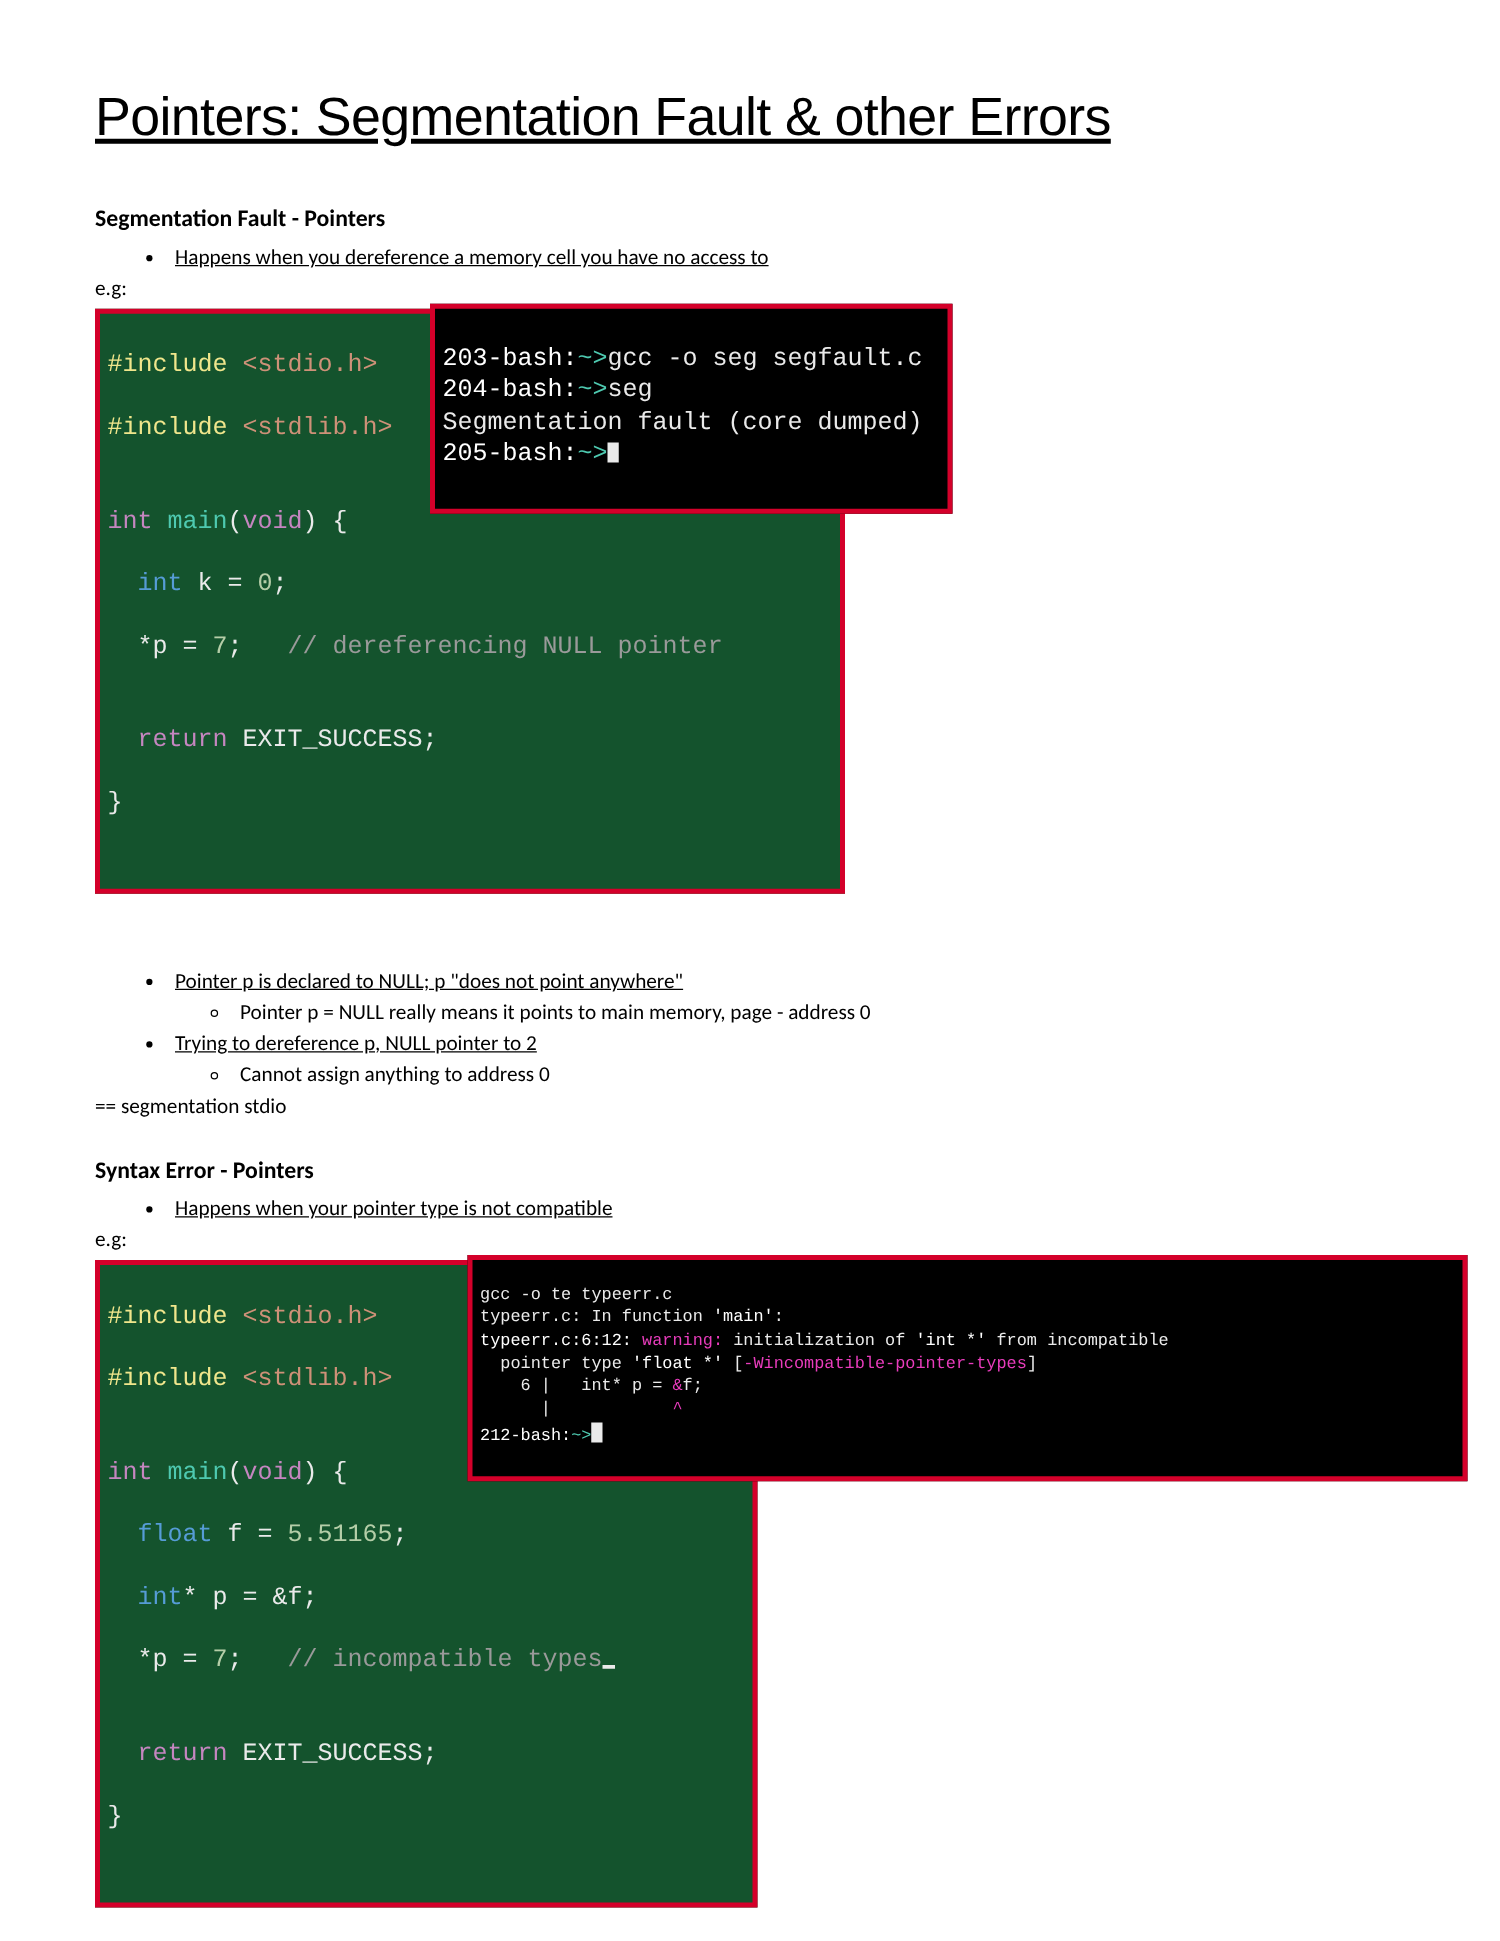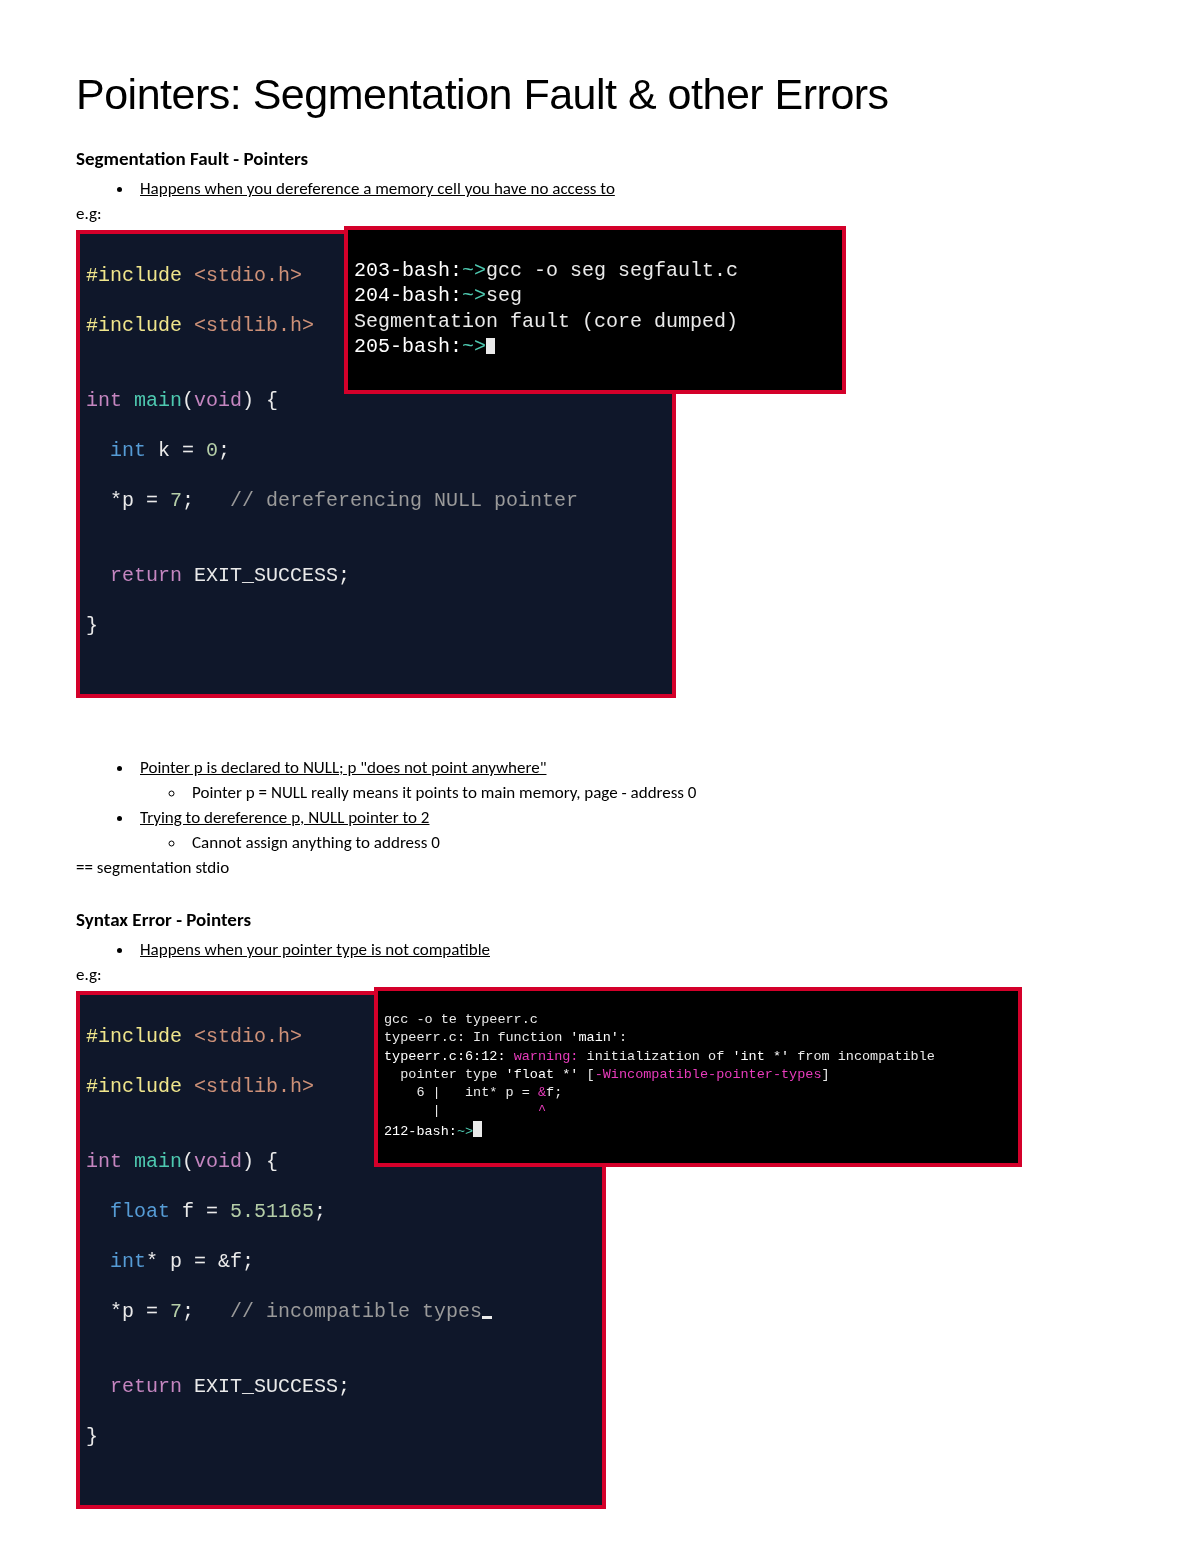--- a/index.html
+++ b/index.html
@@ -9,22 +9,23 @@
     padding: 70px 76px;
     font-family: Calibri, Arial, sans-serif;
     font-size: 17px;
     color: #000;
     width: 1200px;
   }
   h1 {
     font-family: Arial, Helvetica, sans-serif;
     font-weight: 400;
     font-size: 43px;
-    margin: 0 0 28px 0;
+    margin: 0 0 45px 0;
     letter-spacing: -0.5px;
+    text-decoration: underline;
   }
   h2 {
     font-family: Calibri, Arial, sans-serif;
     font-weight: 700;
     font-size: 19px;
     margin: 0 0 8px 0;
   }
   ul.bullet {
     list-style: disc;
     margin: 0 0 4px 0;
@@ -41,41 +42,41 @@
   .eg { margin: 2px 0 6px 0; }
   .eqline { margin: 4px 0 30px 0; }
   .spacer { height: 36px; }
 
   .codewrap {
     position: relative;
     width: 600px;
     margin: 4px 0 20px 0;
   }
   .codebox {
-    background: #0f172a;
+    background: #14532d;
     border: 4px solid #d4002a;
     font-family: Consolas, "Courier New", monospace;
     font-size: 20px;
     line-height: 1.25;
     padding: 4px 6px 6px 6px;
     white-space: pre;
     color: #eee;
   }
   .codebox .ln { display: block; }
   .termbox {
     position: absolute;
     background: #000;
     border: 4px solid #d4002a;
     font-family: Consolas, "Courier New", monospace;
     color: #eaeaea;
     white-space: pre;
     padding: 2px 6px 4px 6px;
   }
-  .term1 { top: -4px; left: 268px; width: 502px; font-size: 20px; line-height: 1.28; }
-  .term2 { top: -4px; left: 298px; width: 648px; font-size: 13.5px; line-height: 1.35; font-family: Liberation Mono, monospace; }
+  .term1 { top: -4px; left: 268px; width: 418px; font-size: 20px; line-height: 1.28; }
+  .term2 { top: -4px; left: 298px; width: 800px; font-size: 13.5px; line-height: 1.35; font-family: Liberation Mono, monospace; }
 
   .kw-yellow { color: #f0e68c; }
   .kw-purple { color: #c586c0; }
   .kw-blue   { color: #569cd6; }
   .kw-teal   { color: #4ec9b0; }
   .kw-orange { color: #ce9178; }
   .kw-num    { color: #b5cea8; }
   .kw-gray   { color: #9a9a9a; }
   .kw-white  { color: #eaeaea; }
   .kw-magenta{ color: #e83cbc; }

